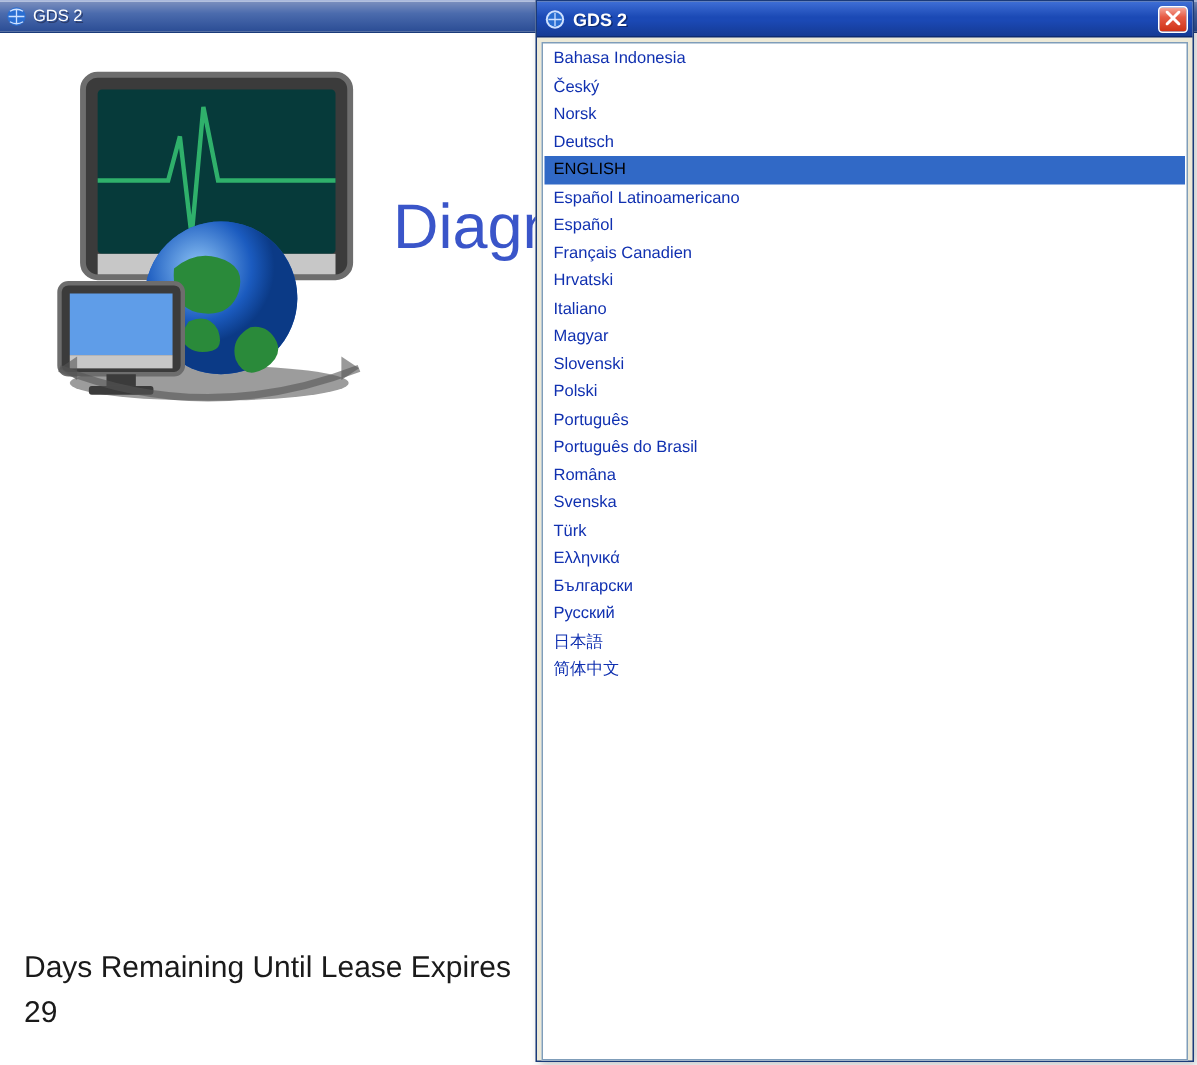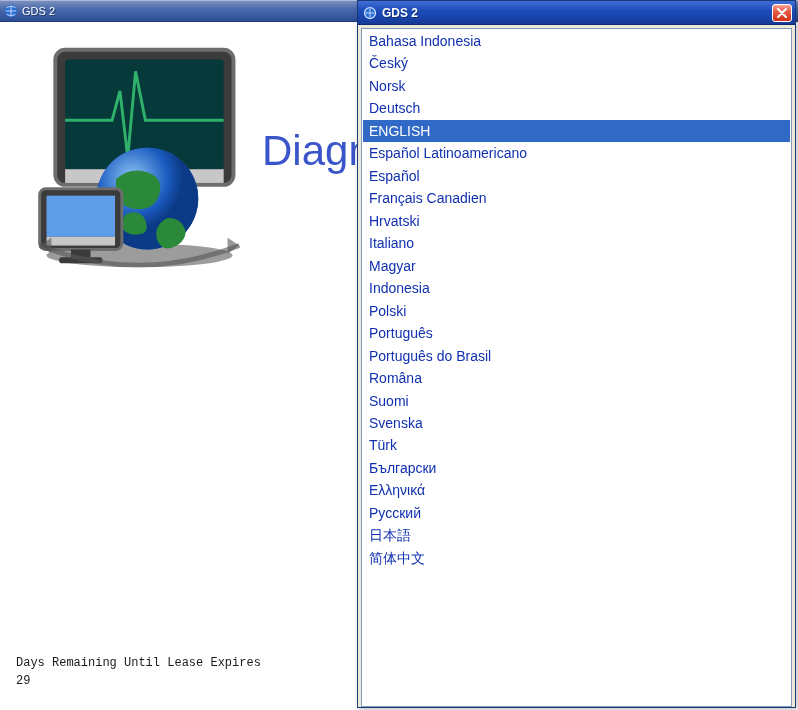--- a/index.html
+++ b/index.html
@@ -14,21 +14,21 @@
     border-top: 1px solid #aab9dc; border-bottom: 1px solid #1a3a7a;
   }
   .titlebar-icon { width: 14px; height: 14px; flex-shrink: 0; }
   .parent-titlebar .title { color: #fff; font-size: 11px; text-shadow: 1px 1px 0 #2a3d6e; }
 
   .parent-content { position: absolute; left: 2px; top: 22px; right: 2px; bottom: 2px; background: #fff; }
 
   .illustration-wrap { position: absolute; left: 20px; top: 20px; width: 235px; height: 230px; text-align: center; }
   .headline { position: absolute; left: 260px; top: 105px; font-size: 42px; color: #3a55c9; font-family: Arial, sans-serif; }
 
-  .lease { position: absolute; left: 14px; bottom: 18px; font-size: 12px; color: #1a1a1a; line-height: 1.5; font-family: Liberation Mono, monospace; }
+  .lease { position: absolute; left: 14px; bottom: 18px; font-size: 20px; color: #1a1a1a; line-height: 1.5; }
 
   
   .dialog {
     position: absolute; left: 357px; top: 0; width: 439px; height: 708px;
     border: 1px solid #1a3a7a;
     background: #ece9d8;
     box-shadow: 2px 2px 6px rgba(0,0,0,.25);
     display: flex; flex-direction: column;
   }
   .dialog-titlebar {
@@ -46,25 +46,25 @@
     cursor: pointer;
   }
   .close-btn svg { width: 10px; height: 10px; }
 
   .dialog-body { flex: 1; padding: 3px 3px 0 3px; display: flex; flex-direction: column; }
   .lang-list {
     flex: 1; background: #fff; border: 1px solid #7f9db9;
     overflow: auto; padding: 1px;
   }
   .lang-item {
-    font-size: 14px; color: #1030b0; padding: 2px 6px; cursor: pointer;
+    font-size: 11px; color: #1030b0; padding: 2px 6px; cursor: pointer;
     line-height: 1.32; font-family: Arial, sans-serif;
     white-space: nowrap;
   }
-  .lang-item.selected { background: #3169c6; color: #ffffff; }
+  .lang-item.selected { background: #3169c6; color: #000000; }
 
 </style>
 </head>
 <body>
 
 <div class="parent-window">
   <div class="parent-titlebar">
     <span class="titlebar-icon">
       <svg viewBox="0 0 16 16">
           <circle cx="8" cy="8" r="7" fill="#2a6ed2"></circle>
@@ -149,29 +149,28 @@
         <div class="lang-item hover">Český</div>
         <div class="lang-item hover">Norsk</div>
         <div class="lang-item hover">Deutsch</div>
         <div class="lang-item selected">ENGLISH</div>
         <div class="lang-item hover">Español Latinoamericano</div>
         <div class="lang-item hover">Español</div>
         <div class="lang-item hover">Français Canadien</div>
         <div class="lang-item hover">Hrvatski</div>
         <div class="lang-item hover">Italiano</div>
         <div class="lang-item hover">Magyar</div>
-        <div class="lang-item hover">Indonesia</div>
+        <div class="lang-item hover">Slovenski</div>
         <div class="lang-item hover">Polski</div>
         <div class="lang-item hover">Português</div>
         <div class="lang-item hover">Português do Brasil</div>
         <div class="lang-item hover">Româna</div>
-        <div class="lang-item hover">Suomi</div>
         <div class="lang-item hover">Svenska</div>
         <div class="lang-item hover">Türk</div>
+        <div class="lang-item hover">Ελληνικά</div>
         <div class="lang-item hover">Български</div>
-        <div class="lang-item hover">Ελληνικά</div>
         <div class="lang-item hover">Русский</div>
         <div class="lang-item hover">日本語</div>
         <div class="lang-item hover">简体中文</div>
       </div>
 
   </div>
 </div>
 
 </body></html>

